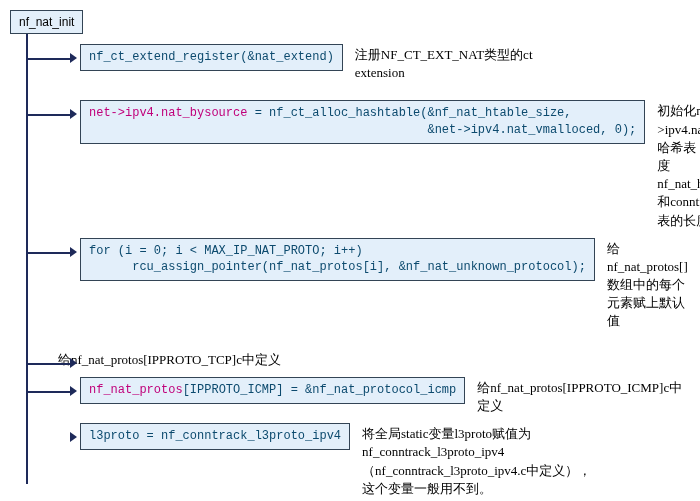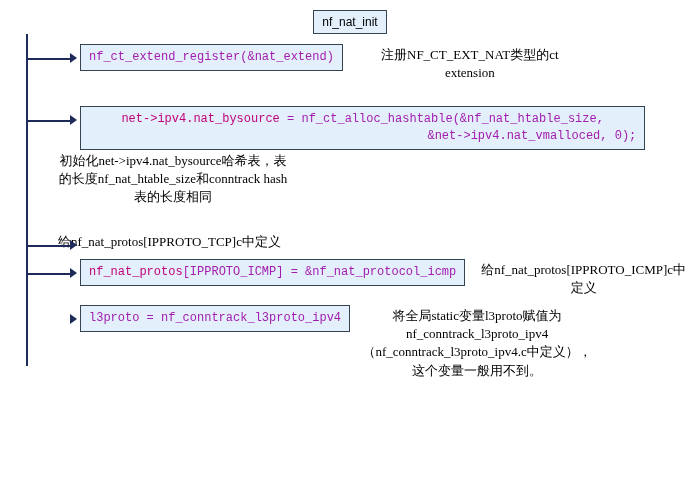--- a/index.html
+++ b/index.html
@@ -1,15 +1,15 @@
 <!DOCTYPE html>
 <html><head>
 <meta charset="utf-8">
 <style>
-  * { box-sizing: border-box; text-align: center; }
+  * { box-sizing: border-box; }
   body {
     font-family: "Microsoft YaHei", "SimSun", Arial, sans-serif;
     font-size: 12px;
     margin: 0;
     padding: 10px 10px 10px 10px;
     background: #fff;
     width: 700px;
     color: #000;
     position: relative;
   }
@@ -31,21 +31,21 @@
     bottom: 14px;
     width: 0;
     border-left: 2px solid #1e2a5a;
   }
   .row {
     position: relative;
     display: flex;
     align-items: flex-start;
     margin-bottom: 8px;
   }
-  .row.gap { margin-top: 24px; flex-direction: column; }
+  .row.gap { margin-top: 18px; }
   .branch {
     position: absolute;
     left: -20px;
     top: 14px;
     width: 46px;
     height: 0;
     border-top: 2px solid #1e2a5a;
   }
   .arrowhead {
     position: absolute;
@@ -68,21 +68,21 @@
   }
   .desc {
     margin-left: 12px;
     font-family: "SimSun", "Microsoft YaHei", serif;
     font-size: 13px;
     line-height: 1.4;
     max-width: 230px;
     padding-top: 2px;
   }
   .sym { color: #c0007a; }
-  .plain { color: #a21caf; }
+  .plain { color: #0c4a6e; }
 </style>
 </head>
 <body>
 
 
 
 <div class="root-box">
   <span>nf_nat_init</span>
 </div>
 
@@ -95,20 +95,27 @@
         <div class="box"><span class="plain">nf_ct_extend_register(&amp;nat_extend)</span></div>
         <div class="desc">注册NF_CT_EXT_NAT类型的ct extension</div>
       </div>
       <div class="row gap">
         <div class="branch"></div>
         <div class="arrowhead"></div>
         <div class="box"><span class="sym">net-&gt;ipv4.nat_bysource</span><span class="plain"> = nf_ct_alloc_hashtable(&amp;nf_nat_htable_size,
                                                &amp;net-&gt;ipv4.nat_vmalloced, 0);</span></div>
         <div class="desc">初始化net-&gt;ipv4.nat_bysource哈希表，表的长度nf_nat_htable_size和conntrack hash表的长度相同</div>
       </div>
+      <div class="row">
+        <div class="branch"></div>
+        <div class="arrowhead"></div>
+        <div class="box"><span class="plain">for (i = 0; i &lt; MAX_IP_NAT_PROTO; i++)
+      rcu_assign_pointer(nf_nat_protos[i], &amp;nf_nat_unknown_protocol);</span></div>
+        <div class="desc">给nf_nat_protos[]数组中的每个元素赋上默认值</div>
+      </div>
       <div class="row gap">
         <div class="branch"></div>
         <div class="arrowhead"></div>
         <div class="desc">给nf_nat_protos[IPPROTO_TCP]c中定义</div>
       </div>
       <div class="row">
         <div class="branch"></div>
         <div class="arrowhead"></div>
         <div class="box"><span class="sym">nf_nat_protos</span><span class="plain">[IPPROTO_ICMP] = &amp;nf_nat_protocol_icmp</span></div>
         <div class="desc">给nf_nat_protos[IPPROTO_ICMP]c中定义</div>

